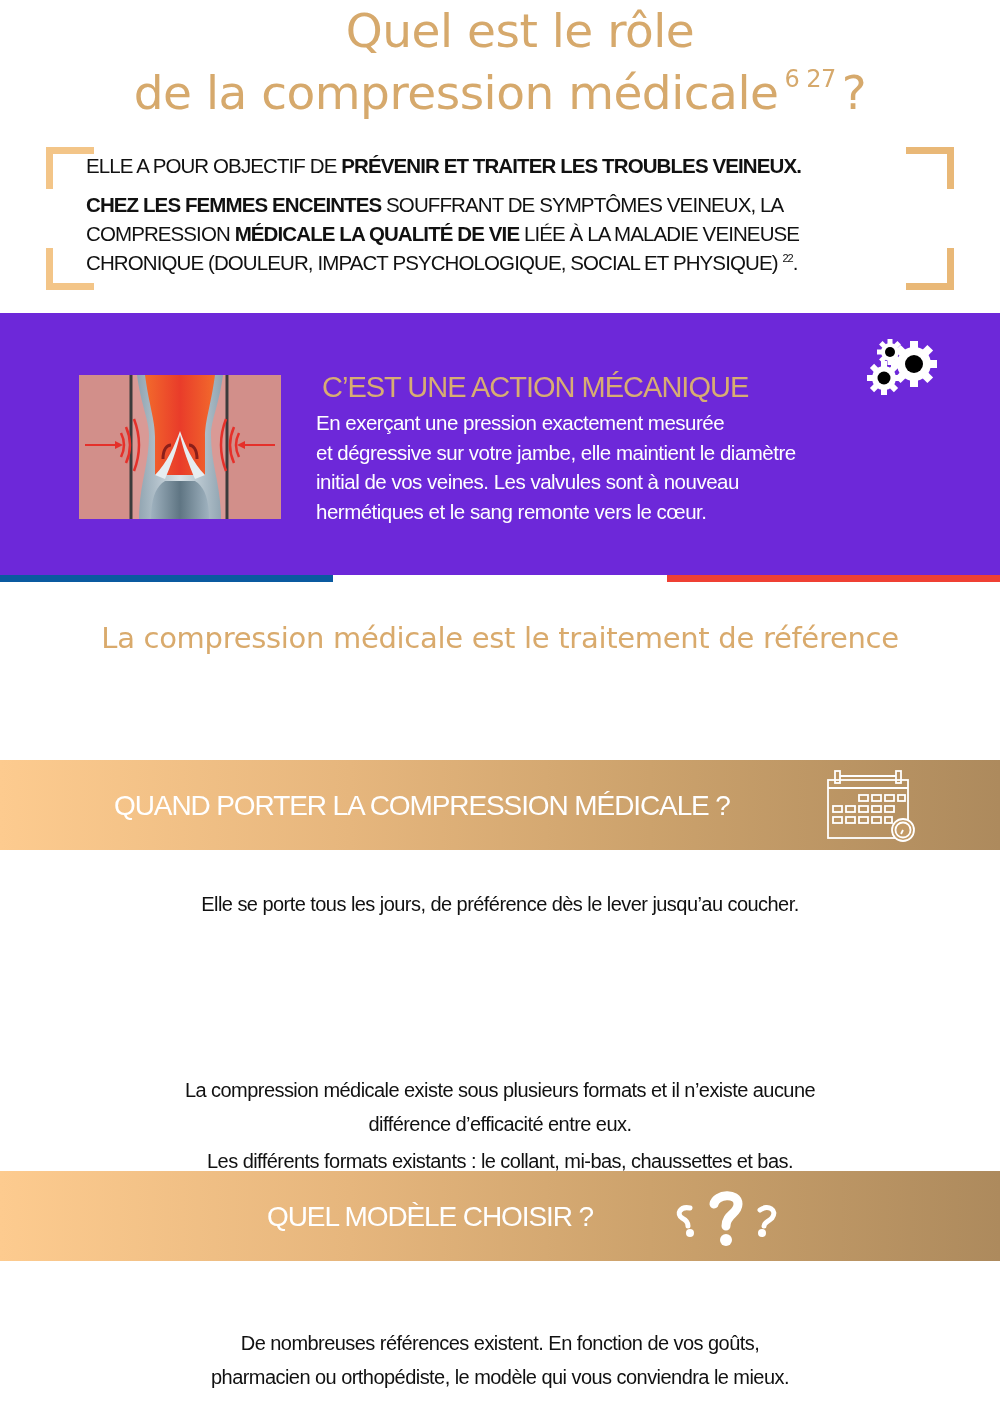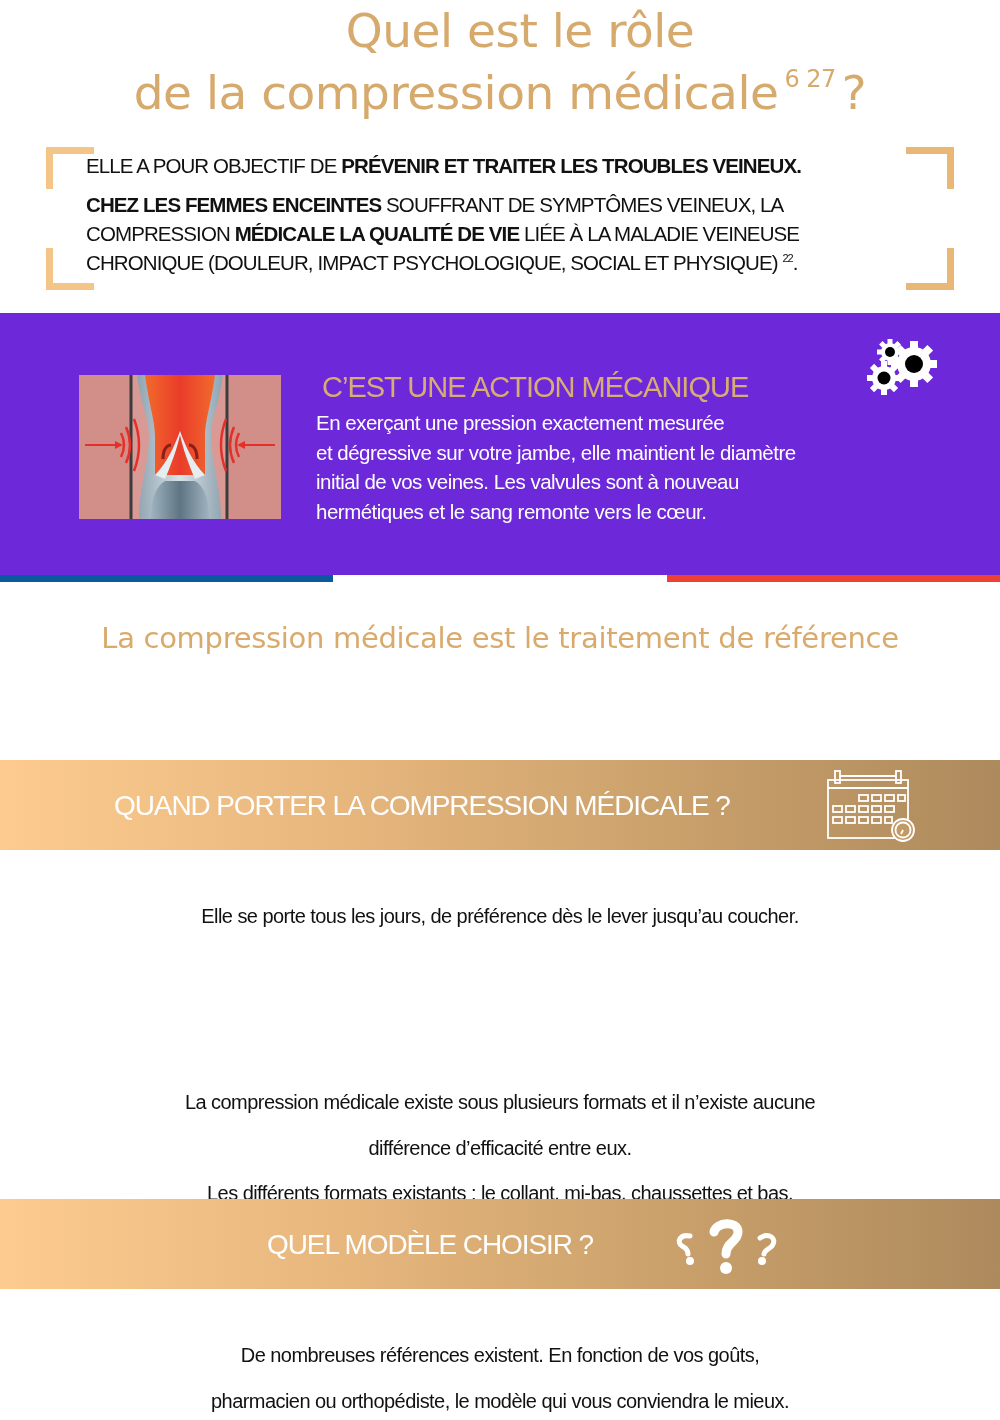--- a/index.html
+++ b/index.html
@@ -87,31 +87,31 @@
       position: absolute;
     }
     .banner-1 { top: 760px; }
     .banner-1 .banner-label { left: 114px; top: 30px; }
     .banner-1 .banner-icon { position: absolute; left: 823px; top: 8px; width: 94px; height: 76px; }
 
     .banner-2 { top: 946px; }
     .banner-2 .banner-label { left: 91px; top: 30px; }
     .banner-2 .banner-icon { position: absolute; left: 838px; top: 5px; width: 96px; height: 82px; }
 
-    .banner-3 { top: 1199px; text-align: right; }
+    .banner-3 { top: 1171px; text-align: right; }
     .banner-3 .banner-label { left: 267px; top: 30px; }
     .banner-3 .banner-icon { position: absolute; left: 670px; top: 17px; width: 112px; height: 60px; }
 
     
     .body-text {
       position: absolute; left: 0; width: 1000px; text-align: center;
       font-family: "Liberation Sans", sans-serif; font-size: 20px; letter-spacing: -0.55px;
       color: #111; line-height: 29.5px;
     }
-    .body-text p { margin: 16px; }
+    .body-text p { margin: 4px; }
     .when-text { top: 886px; }
     .look-text { top: 1072px; }
     .look-text p.spaced { margin-top: 8px; }
     .choose-text { top: 1325px; }
   </style>
 </head>
 <body>
 
 <div class="page">
 

